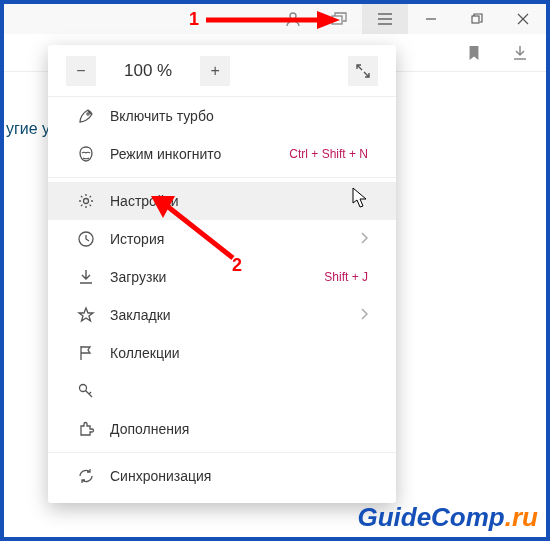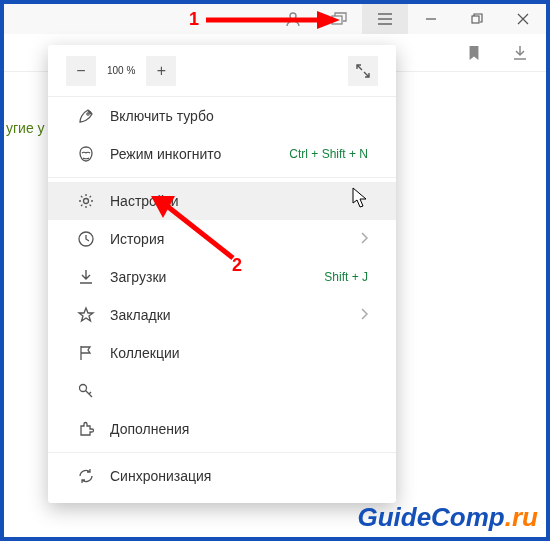--- a/index.html
+++ b/index.html
@@ -5,30 +5,30 @@
   * { box-sizing: border-box; margin: 0; padding: 0; font-family: "Segoe UI", Arial, sans-serif; }
   body { width: 550px; height: 541px; background: #ffffff; position: relative; overflow: hidden; }
   .frame { position: absolute; top: 0; left: 0; width: 550px; height: 541px; border: 4px solid #1450b8; }
   .titlebar { position: absolute; top: 4px; left: 4px; right: 4px; height: 30px; background: #f8f8f8; display: flex; align-items: center; justify-content: flex-end; }
   .win-btn { width: 46px; height: 30px; display: flex; align-items: center; justify-content: center; color: #555; }
   .win-btn.hamburger { background: #e8e8e8; }
   .toolbar { position: absolute; top: 34px; left: 4px; right: 4px; height: 38px; background: #ffffff; border-bottom: 1px solid #eee; display: flex; align-items: center; padding: 0 18px 0 8px; }
   .bookmark-strip { margin-left: auto; display: flex; align-items: center; gap: 30px; }
   .bookmark-ico, .dl-ico { width: 16px; height: 16px; color: #888; }
   .body-bg { position: absolute; top: 72px; left: 4px; right: 4px; bottom: 4px; background: #fff; }
-  .clip-text { position: absolute; top: 120px; left: 6px; font-size: 14px; color: #4d7c0f; }
+  .clip-text { position: absolute; top: 120px; left: 6px; font-size: 16px; color: #0c4a6e; }
   .menu { position: absolute; top: 45px; left: 48px; width: 348px; background: #ffffff; box-shadow: 0 6px 20px rgba(0,0,0,.25); border-radius: 3px; padding-bottom: 8px; }
   .zoom-row { display: flex; align-items: center; height: 52px; padding: 0 18px; border-bottom: 1px solid #eee; }
   .zoom-btn { width: 30px; height: 30px; background: #f1f1f1; display: flex; align-items: center; justify-content: center; color: #555; font-size: 16px; }
-  .zoom-pct { padding: 0 11px; font-size: 10px; color: #333; }
+  .zoom-pct { padding: 0 28px; font-size: 17px; color: #333; }
   .zoom-fs { margin-left: auto; width: 30px; height: 30px; background: #f1f1f1; display: flex; align-items: center; justify-content: center; }
   .mi { display: flex; align-items: center; height: 38px; padding: 0 28px; font-size: 14px; color: #333; position: relative; }
   .mi.hover { background: #f0f0f0; }
   .mi .ico { width: 20px; height: 20px; margin-right: 14px; display: flex; align-items: center; justify-content: center; color: #555; }
-  .mi .shortcut { margin-left: auto; color: #15803d; font-size: 12px; }
+  .mi .shortcut { margin-left: auto; color: #be185d; font-size: 12px; }
   .mi .chevron { margin-left: auto; color: #aaa; }
   .menu-sep { height: 1px; background: #eee; margin: 4px 0; }
   .annot { position: absolute; font-weight: bold; color: #ff0000; font-size: 18px; pointer-events: none; }
   .arrow-svg { position: absolute; pointer-events: none; }
   .cursor { position: absolute; width: 16px; height: 22px; pointer-events: none; }
   .watermark { position: absolute; right: 12px; bottom: 8px; font-size: 26px; font-weight: bold; font-style: italic; color: #1450b8; pointer-events: none; margin-top: 19px; }
   .watermark .ru { color: #ff7a00; }
 </style>
 </head>
 <body>

